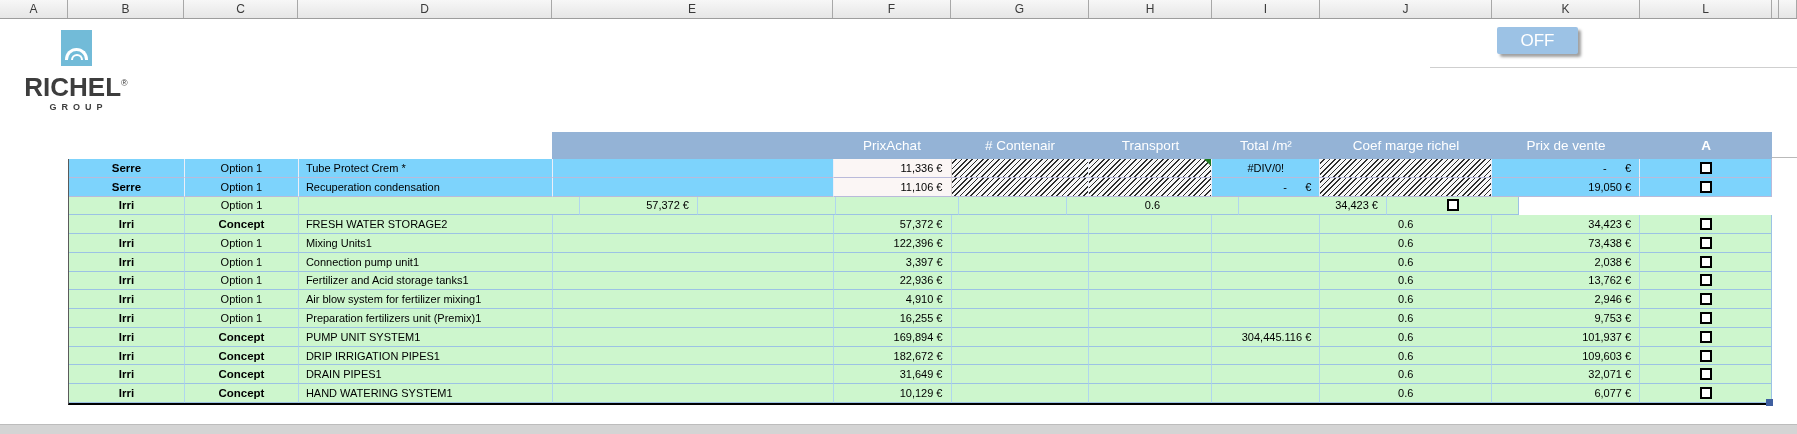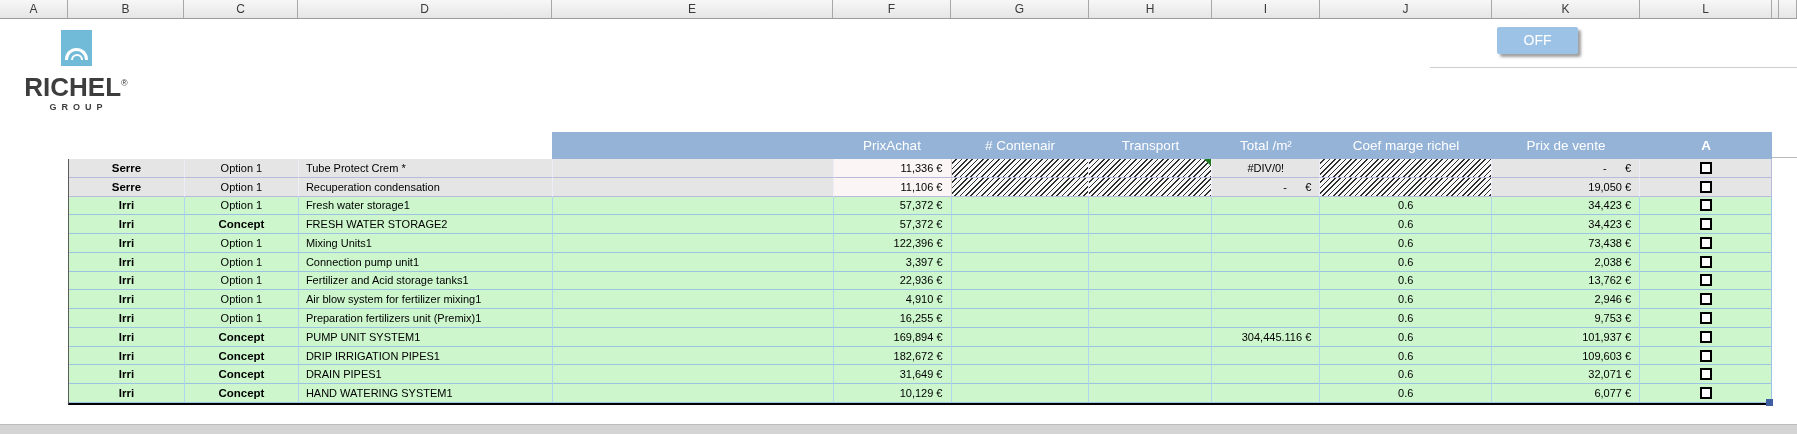--- a/index.html
+++ b/index.html
@@ -22,41 +22,41 @@
                     border:2px solid #ffffff; border-bottom:none; border-radius:6px 6px 0 0; }
   .logo-brand { font-size:26px; font-weight:900; color:#3d3d3d; letter-spacing:0px;
                 margin-top:5px; line-height:24px; }
   .logo-reg { font-size:9px; vertical-align:super; font-weight:400; }
   .logo-sub { font-size:9px; font-weight:bold; color:#3d3d3d; letter-spacing:5px;
               margin-top:3px; padding-left:5px; }
 
   
   #off-button { position:absolute; left:1497px; top:27px; width:81px; height:27px;
                 background:#9cc2e5; border:none; border-radius:2px; color:#ffffff;
-                font-size:14px; font-family:"Liberation Sans",sans-serif;
+                font-size:17px; font-family:"Liberation Sans",sans-serif;
                 box-shadow:3px 3px 3px #a0a0a0; text-align:center; line-height:27px; cursor:pointer; }
 
   
   .gl1 { position:absolute; left:1430px; top:67px; width:367px; height:1px; background:#cfcfcf; }
   .gl2 { position:absolute; left:1772px; top:157px; width:25px; height:1px; background:#b9b9b9; }
 
   
   #table-header { position:absolute; left:552px; top:132px; width:1220px; height:27px;
                   display:flex; background:#94b3d6; color:#ffffff; font-size:13.5px; }
   #table-header .th { height:100%; display:flex; align-items:center; justify-content:center;
                       overflow:hidden; white-space:pre; }
   #table-header .th.bold { font-weight:bold; }
 
   
   #rows { position:absolute; left:68px; top:159px; width:1704px;
           border-left:1px solid #5a5a5a; border-bottom:2px solid #000000; }
   .trow { display:flex; height:18.77px; width:100%; }
   .cell { height:100%; position:relative; font-size:11px; color:#000;
           display:flex; align-items:center; overflow:hidden; white-space:pre; }
-  .trow.lav .cell { background:#e5e5e5; border-right:1px solid #eceef8;
+  .trow.lav .cell { background:#7dd3fc; border-right:1px solid #eceef8;
                     border-bottom:1px solid #b9bada; }
   .trow.grn .cell { background:#cdf6cd; border-right:1px solid #b0d6ee;
                     border-bottom:1px solid #9cc2e4; }
   .trow .cell:last-child { border-right:1px solid #9cc2e4; }
   .trow.lav .cell:last-child { border-right:1px solid #b9bada; }
 
   .c-cat  { justify-content:center; font-weight:bold; font-size:11.5px; }
   .c-opt  { justify-content:center; }
   .c-opt.bold { font-weight:bold; font-size:11.5px; }
   .c-desc { justify-content:flex-start; padding-left:7px; }
@@ -149,21 +149,20 @@
       <div class="cell c-mid hatch" style="width: 138px;"></div>
       <div class="cell c-mid hatch" style="width: 123px;"></div>
       <div class="cell c-total" style="width: 108px;">-      €</div>
       <div class="cell c-coef hatch" style="width: 172px;"></div>
       <div class="cell c-vente" style="width: 148px;">19,050 €</div>
       <div class="cell c-check" style="width: 132px;"><span class="checkbox"></span></div>
     </div>
     <div class="trow grn">
       <div class="cell c-cat" style="width: 116px;">Irri</div>
       <div class="cell c-opt" style="width: 114px;">Option 1</div>
-      <div class="cell c-desc" style="width: 254px;">Fresh water storage1</div>
       <div class="cell c-mid" style="width: 281px;"></div>
       <div class="cell c-prix" style="width: 118px;">57,372 €</div>
       <div class="cell c-mid" style="width: 138px;"></div>
       <div class="cell c-mid" style="width: 123px;"></div>
       <div class="cell c-total" style="width: 108px;"></div>
       <div class="cell c-coef" style="width: 172px;">0.6</div>
       <div class="cell c-vente" style="width: 148px;">34,423 €</div>
       <div class="cell c-check" style="width: 132px;"><span class="checkbox"></span></div>
     </div>
     <div class="trow grn">

